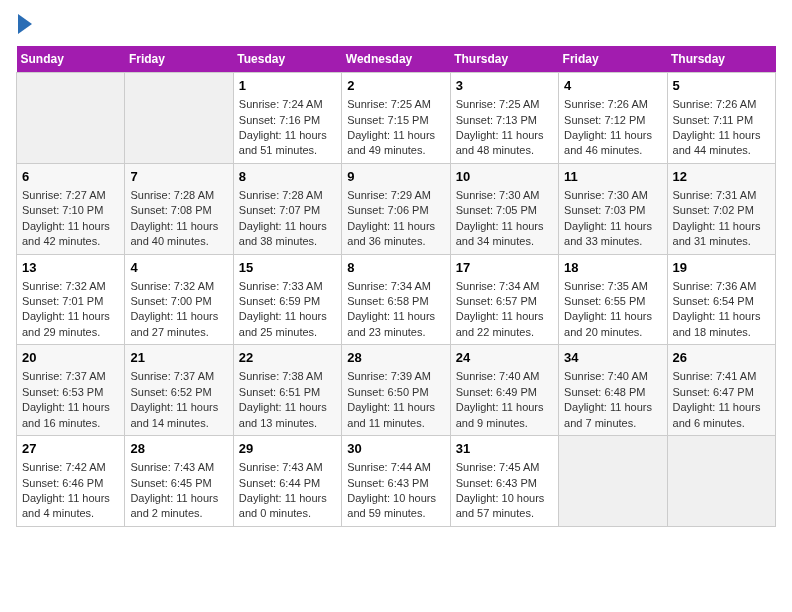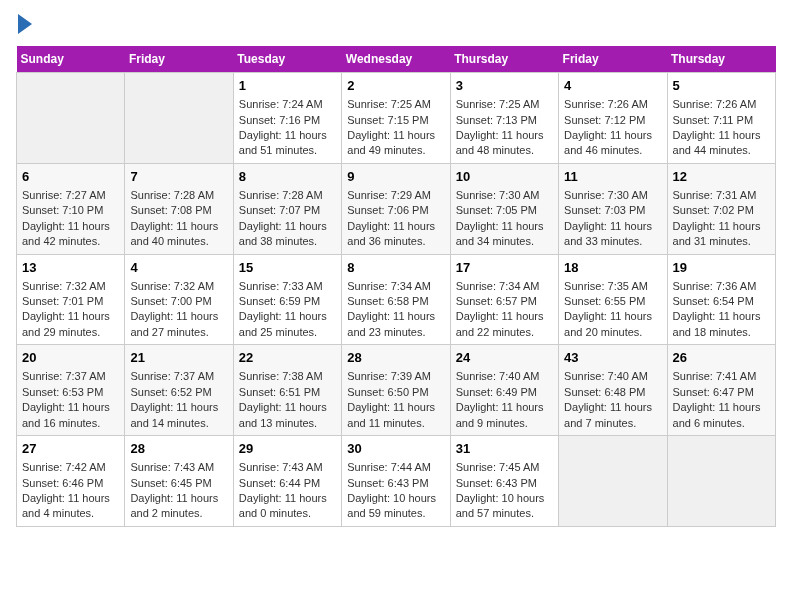--- a/index.html
+++ b/index.html
@@ -215,21 +215,21 @@
         </td>
         <td>
           <span class="day-num">28</span>
           <div class="cell-content">Sunrise: 7:39 AM<br>Sunset: 6:50 PM<br>Daylight: 11 hours and 11 minutes.</div>
         </td>
         <td>
           <span class="day-num">24</span>
           <div class="cell-content">Sunrise: 7:40 AM<br>Sunset: 6:49 PM<br>Daylight: 11 hours and 9 minutes.</div>
         </td>
         <td>
-          <span class="day-num">43</span>
+          <span class="day-num">34</span>
           <div class="cell-content">Sunrise: 7:40 AM<br>Sunset: 6:48 PM<br>Daylight: 11 hours and 7 minutes.</div>
         </td>
         <td>
           <span class="day-num">26</span>
           <div class="cell-content">Sunrise: 7:41 AM<br>Sunset: 6:47 PM<br>Daylight: 11 hours and 6 minutes.</div>
         </td>
       </tr>
       <tr>
         <td>
           <span class="day-num">27</span>

